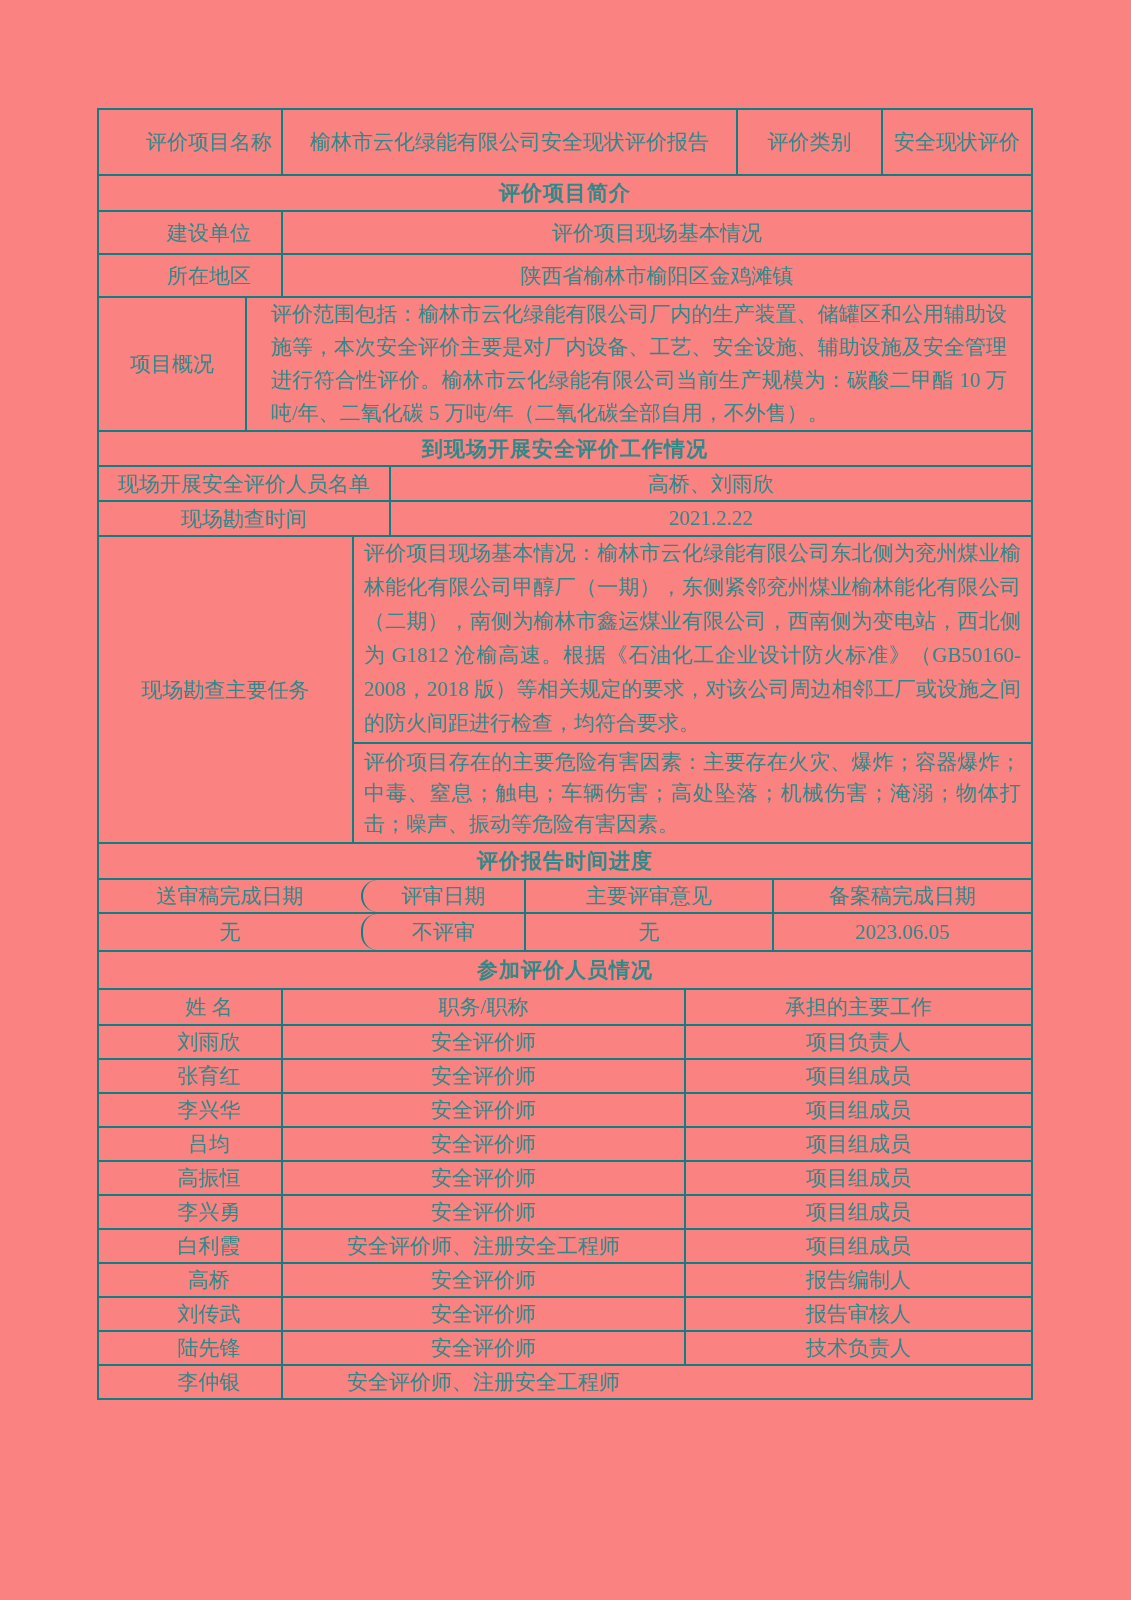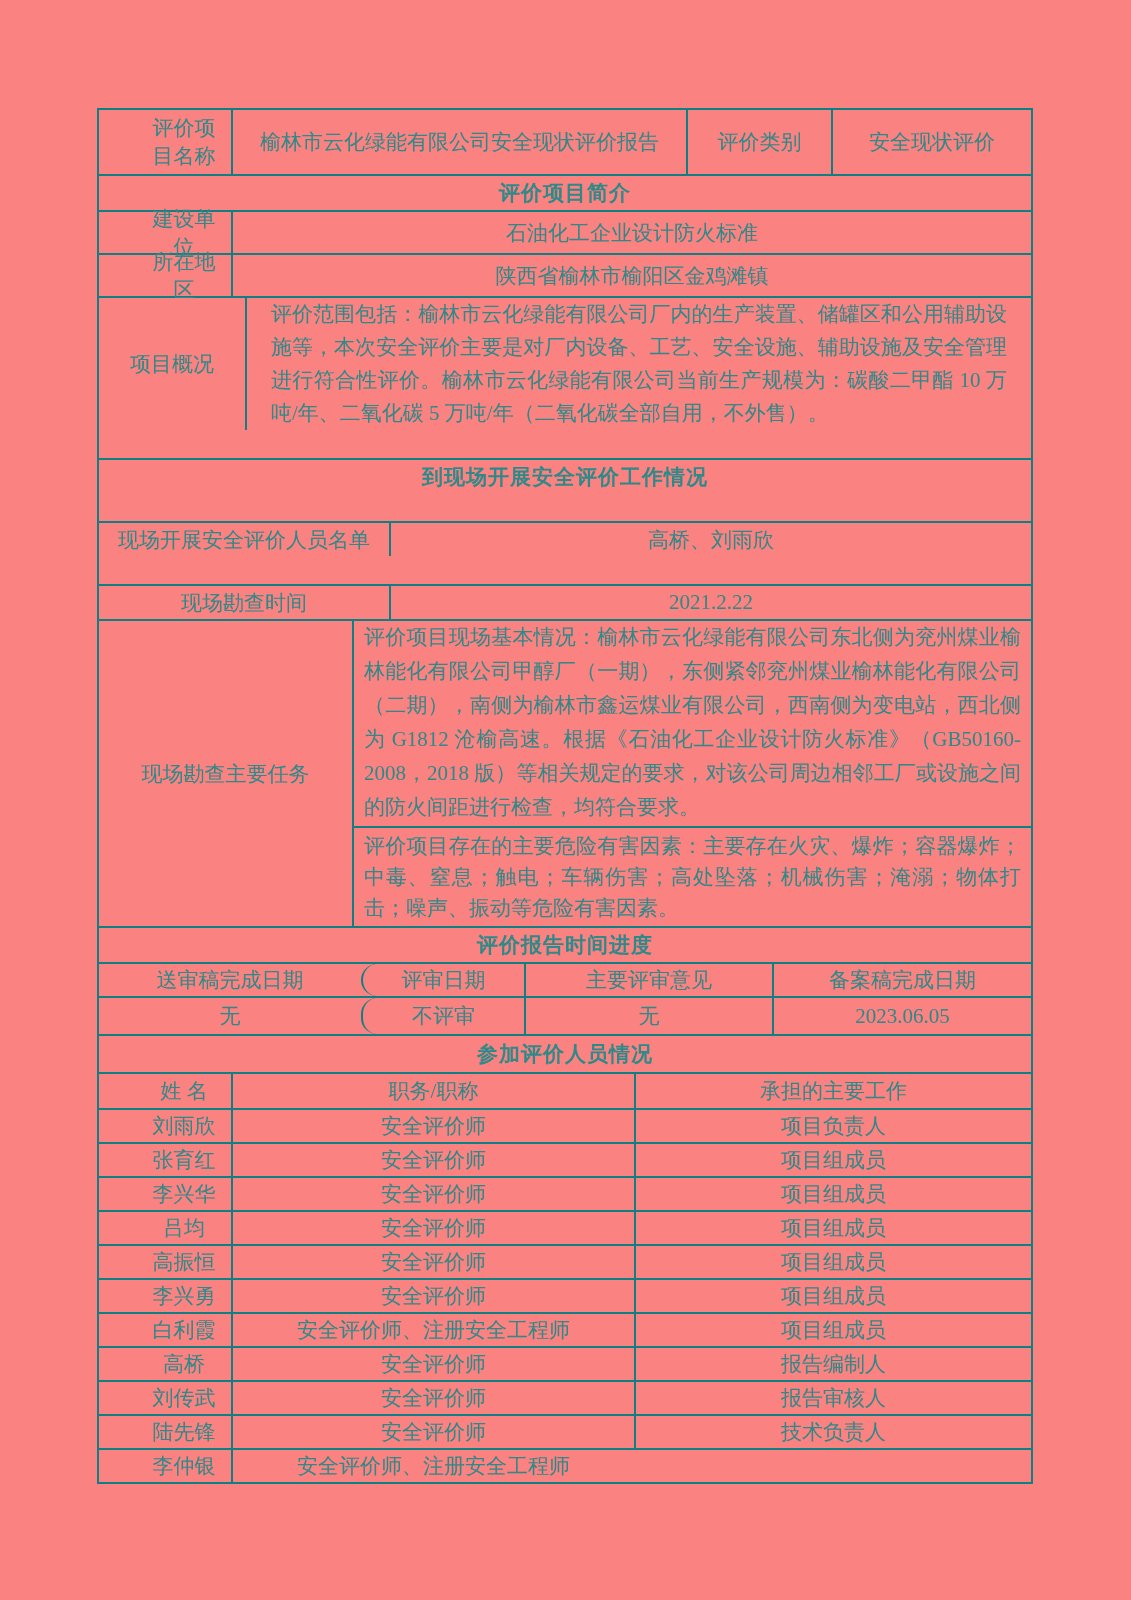--- a/index.html
+++ b/index.html
@@ -52,38 +52,38 @@
     flex: none;
     display: flex;
     align-items: flex-end;
     padding: 2px 10px;
     text-align: justify;
   }
   .stack > .sub:first-child { border-top: none; }
   .sub > div { width: 100%; }
 
   
-  .w165 { width: 132px; flex: none; padding-left: 44px; }
+  .w165 { width: 182px; flex: none; padding-left: 44px; }
   .w455 { width: 455px; flex: none; }
   .w145 { width: 145px; flex: none; }
   .w146 { width: 146px; flex: none; }
   .w290 { width: 290px; flex: none; }
   .w253 { width: 253px; flex: none; }
   .w262 { width: 262px; flex: none; }
   .w201 { width: 163px; flex: none; border-radius: 16px; }
   .w248 { width: 248px; flex: none; }
   .w403 { width: 403px; flex: none; }
   .flex1 { flex: 1; }
 
   
   .h64  { height: 64px; }
   .h36  { height: 36px; }
   .h43  { height: 43px; }
   .h134 { height: 134px; }
-  .h35  { height: 35px; margin-top: 28px; }
+  .h35  { height: 35px; }
   .h34  { height: 34px; }
   .h38  { height: 38px; }
   .h205 { height: 205px; }
   .h100 { height: 100px; }
   .lh33 { line-height: 33px; }
   .lh34 { line-height: 34px; }
   .lh31 { line-height: 31px; }
 </style>
 </head>
 <body>
@@ -97,21 +97,21 @@
       <div class="cell w145">评价类别</div>
       <div class="cell flex1">安全现状评价</div>
     </div>
 
     <div class="row h36">
       <div class="cell flex1 section">评价项目简介</div>
     </div>
 
     <div class="row h43">
       <div class="cell w165">建设单位</div>
-      <div class="cell flex1">石油化工企业设计防火标准</div>
+      <div class="cell flex1">评价项目现场基本情况</div>
     </div>
 
     <div class="row h43">
       <div class="cell w165">所在地区</div>
       <div class="cell flex1">陕西省榆林市榆阳区金鸡滩镇</div>
     </div>
 
     <div class="row h134">
       <div class="cell w146">项目概况</div>
       <div class="cell flex1 para lh33">

